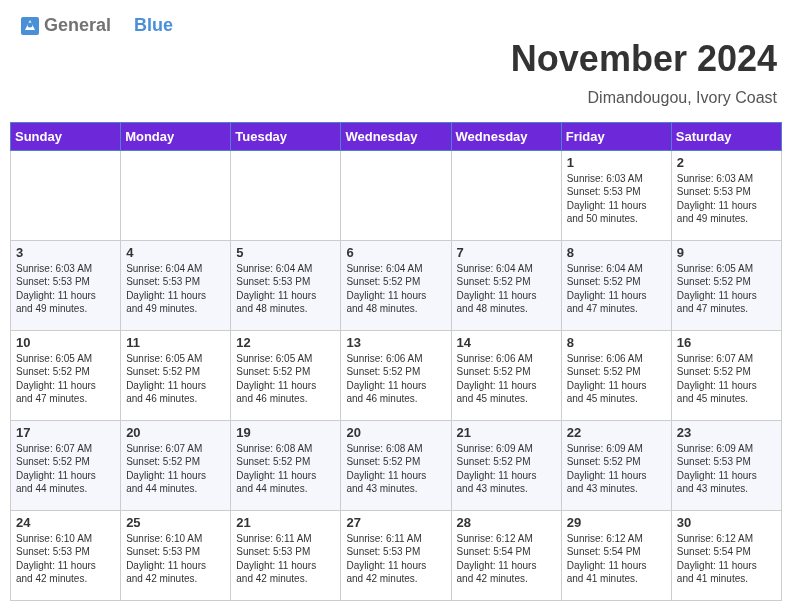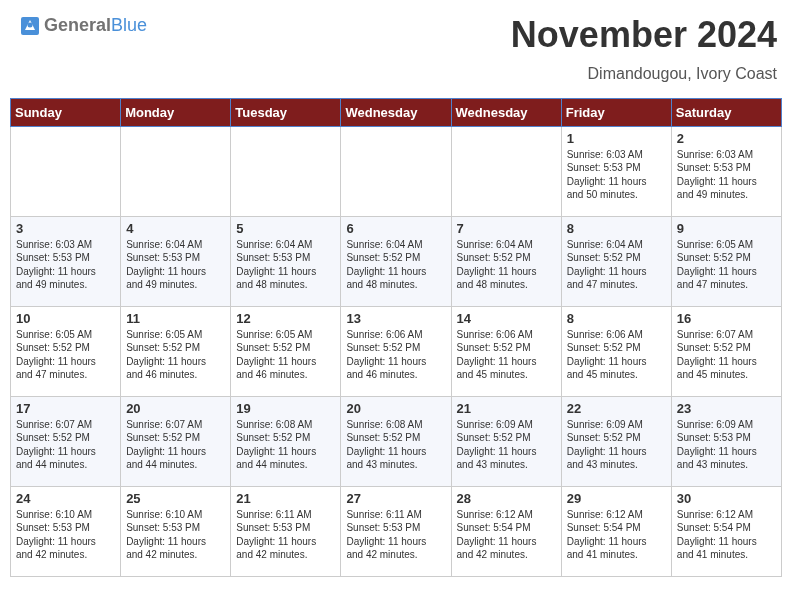--- a/index.html
+++ b/index.html
@@ -22,48 +22,50 @@
       align-items: center;
       gap: 4px;
     }
     .logo-text-general {
       font-size: 18px;
       font-weight: bold;
       color: #737373;
     }
     .logo-text-blue {
       font-size: 18px;
-      font-weight: normal;
+      font-weight: bold;
       color: #4a90d9;
+      margin-left: 23px;
     }
     .logo-icon {
       width: 20px;
       height: 20px;
     }
     .title-area {
       text-align: right;
     }
     .month-title {
       font-size: 36px;
       font-weight: bold;
       color: #333;
       line-height: 1.1;
+      margin-top: 24px;
     }
     .location-title {
       font-size: 16px;
       color: #555;
       margin-top: 10px;
     }
     .calendar {
       width: 100%;
       border-collapse: collapse;
       border: 1px solid #ccc;
     }
     .calendar th {
-      background-color: #7f1d1d;
+      background-color: #6d28d9;
       color: #fff;
       font-size: 13px;
       font-weight: bold;
       padding: 6px 4px;
       text-align: left;
       border: 1px solid #5080cc;
     }
     .calendar td {
       width: 110px;
       vertical-align: top;

